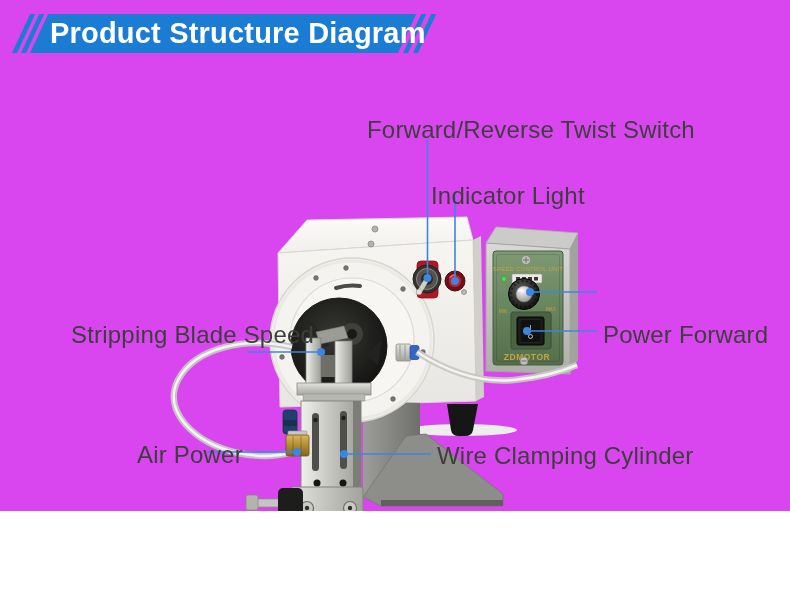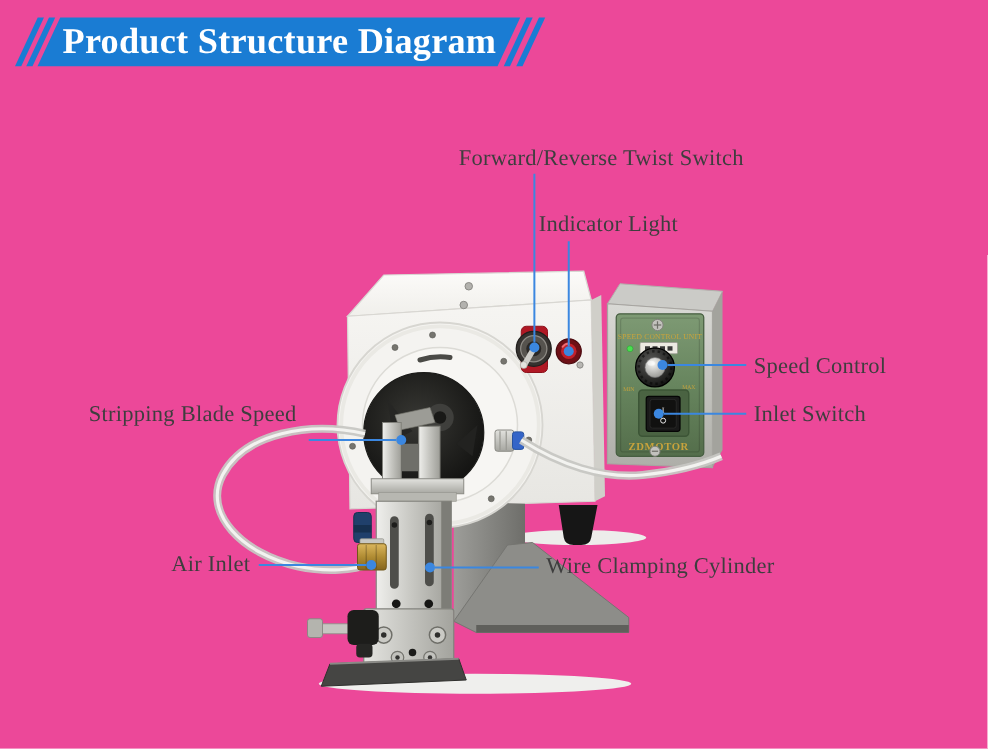--- a/index.html
+++ b/index.html
@@ -1,28 +1,28 @@
 <!DOCTYPE html>
 <html><head>
 <meta charset="utf-8">
 <style>
   html,body{margin:0;padding:0;background:#ffffff;}
-  #page{position:relative;width:790px;height:599px;overflow:hidden;background:#ec4899;
-        font-family:Liberation Serif, serif;}
+  #page{position:relative;width:790px;height:511px;overflow:hidden;background:#d946ef;
+        font-family:Liberation Sans, sans-serif;}
   
   .skew{position:absolute;top:14px;height:39px;transform:skewX(-25deg);transform-origin:0 100%;}
   .banner-body{left:30px;width:368px;background:#1a7cd3;}
   .stripe{width:5px;background:#1a7cd3;}
   .s1{left:12px}.s2{left:21px}.s3{left:403px}.s4{left:413px}
   .banner-title{position:absolute;left:50px;top:14px;height:39px;line-height:39px;
     font-size:29px;font-weight:700;color:#ffffff;letter-spacing:.2px;white-space:nowrap;}
   
-  .lbl{position:absolute;font-size:18px;color:#3e3e3e;white-space:nowrap;letter-spacing:.2px;}
+  .lbl{position:absolute;font-size:24px;color:#3e3e3e;white-space:nowrap;letter-spacing:.2px;}
   .lbl-fwd{left:367px;top:116px;}
-  .lbl-ind{left:431px;top:169px;}
+  .lbl-ind{left:431px;top:182px;}
   .lbl-spd{left:603px;top:282px;}
   .lbl-pwr{left:603px;top:321px;}
   .lbl-str{left:71px;top:321px;}
   .lbl-air{left:137px;top:441px;}
   .lbl-wcc{left:437px;top:442px;text-align:center;}
   svg{position:absolute;left:0;top:0;}
 </style>
 </head>
 <body>
 
@@ -267,19 +267,18 @@
       <circle cx="321" cy="352" r="4" stroke="none"></circle>
       <line x1="207" y1="452" x2="293" y2="452"></line>
       <circle cx="297" cy="452" r="4" stroke="none"></circle>
       <circle cx="344" cy="454" r="4" stroke="none"></circle>
       <line x1="348" y1="454" x2="431" y2="454"></line>
     </g>
   </svg>
 
   <div class="lbl lbl-fwd">Forward/Reverse Twist Switch</div>
   <div class="lbl lbl-ind">Indicator Light</div>
-  <div class="lbl lbl-spd">Speed Control</div>
-  <div class="lbl lbl-pwr">Inlet Switch</div>
+  <div class="lbl lbl-pwr">Power Forward</div>
   <div class="lbl lbl-str">Stripping Blade Speed</div>
-  <div class="lbl lbl-air">Air Inlet</div>
+  <div class="lbl lbl-air">Air Power</div>
   <div class="lbl lbl-wcc">Wire Clamping Cylinder</div>
 
 </div>
 
 </body></html>

